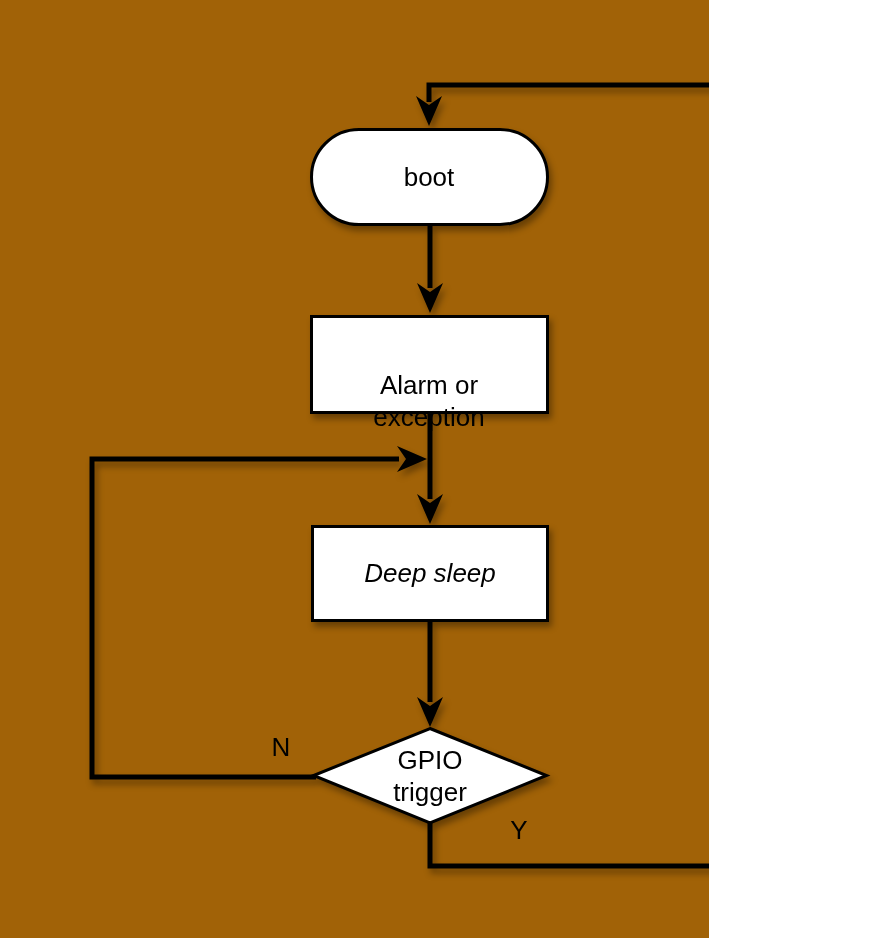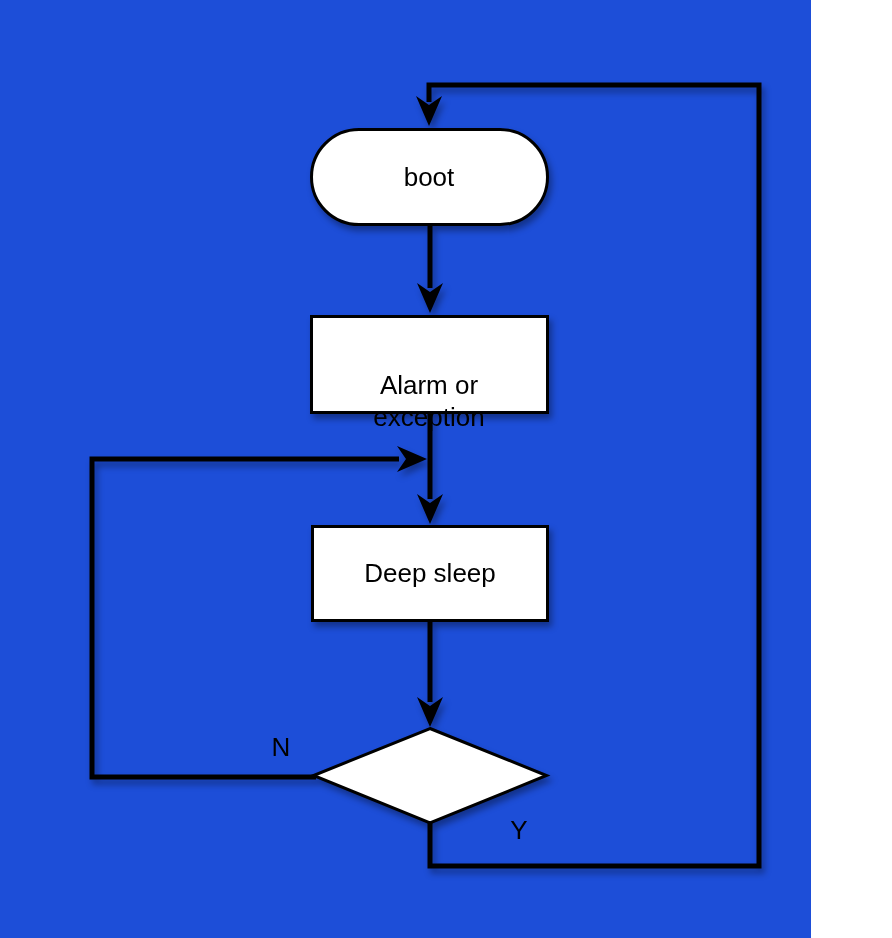--- a/index.html
+++ b/index.html
@@ -3,23 +3,23 @@
 <meta charset="utf-8">
 <style>
   html, body {
     margin: 0;
     padding: 0;
     background: #ffffff;
     font-family: "Liberation Sans", sans-serif;
   }
   #canvas {
     position: relative;
-    width: 811px;
+    width: 709px;
     height: 938px;
-    background: #1d4ed8;
+    background: #a16207;
     overflow: hidden;
   }
   #flow-svg {
     position: absolute;
     left: 0;
     top: 0;
     filter: drop-shadow(3px 5px 3px rgba(0,0,0,0.35));
   }
   .edge {
     fill: none;
@@ -79,20 +79,21 @@
     <rect class="shape" x="311.5" y="129.5" width="236" height="95" rx="47.5" ry="47.5"></rect>
     <rect class="shape" x="311.5" y="316.5" width="236" height="96"></rect>
     <rect class="shape" x="312.5" y="526.5" width="235" height="94"></rect>
     <polygon class="shape" points="430,728.5 546.5,775.5 430,823 313.5,775.5"></polygon>
   </svg>
 
   <div class="node-label" style="left:344px; top:161px; width:170px;">boot</div>
 
   <div class="node-label" style="left:344px; top:333px; width:170px;margin-top:36px;">Alarm or exception</div>
 
-  <div class="node-label" style="left:330px; top:557px; width:200px;">Deep sleep</div>
+  <div class="node-label" style="left:330px; top:557px; width:200px;font-style:italic;">Deep sleep</div>
 
+  <div class="node-label" style="left:370px; top:744px; width:120px;">GPIO trigger</div>
 
   <div class="edge-label" style="left:261px; top:731px; width:40px;">N</div>
 
   <div class="edge-label" style="left:499px; top:814px; width:40px;">Y</div>
 
 </div>
 
 </body></html>

